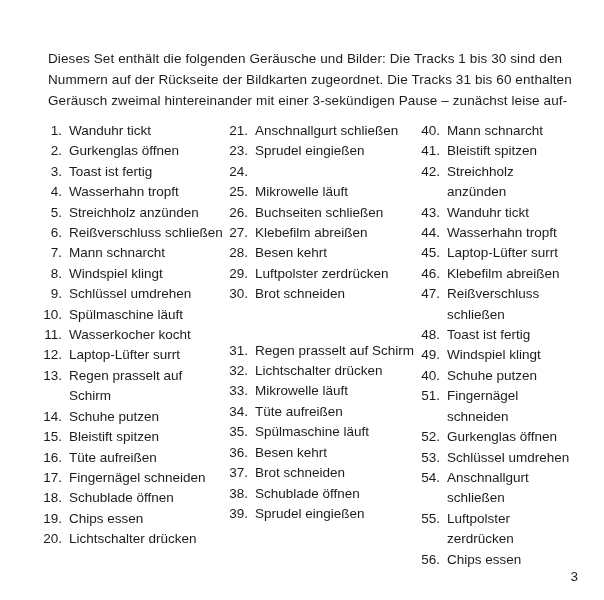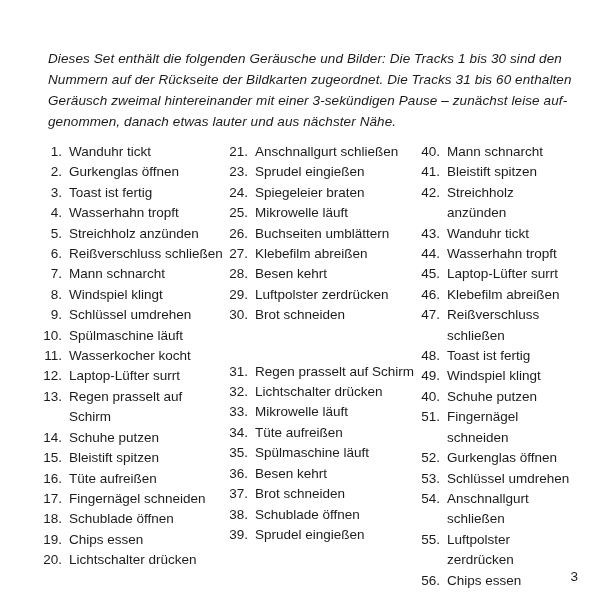--- a/index.html
+++ b/index.html
@@ -16,21 +16,20 @@
     padding: 48px 28px 0 38px;
     font-family: "Liberation Sans", sans-serif;
     color: #1c1c1c;
     overflow: hidden;
   }
   .intro {
     font-size: 13.5px;
     line-height: 21px;
     margin: 0 16px 10px 10px;
     letter-spacing: 0.1px;
-    font-style: italic;
   }
   .intro div { white-space: nowrap; }
   .columns {
     display: flex;
     align-items: flex-start;
     margin-top: 2px;
   }
   .col {
     box-sizing: border-box;
     font-size: 13.5px;
@@ -60,21 +59,20 @@
 </style>
 </head>
 <body>
 
 <div class="page">
 
   <div class="intro">
     <div>Dieses Set enthält die folgenden Geräusche und Bilder: Die Tracks 1 bis 30 sind den</div>
     <div>Nummern auf der Rückseite der Bildkarten zugeordnet. Die Tracks 31 bis 60 enthalten</div>
     <div>Geräusch zweimal hintereinander mit einer 3-sekündigen Pause – zunächst leise auf-</div>
-    <div>genommen, danach etwas lauter und aus nächster Nähe.</div>
   </div>
 
   <div class="columns">
     <div class="col col-1">
         <div class="item">
           <span class="num">1.</span>
           <span class="label">Wanduhr tickt</span>
         </div>
         <div class="item">
           <span class="num">2.</span>
@@ -157,29 +155,28 @@
         <div class="item">
           <span class="num">21.</span>
           <span class="label">Anschnallgurt schließen</span>
         </div>
         <div class="item">
           <span class="num">23.</span>
           <span class="label">Sprudel eingießen</span>
         </div>
         <div class="item">
           <span class="num">24.</span>
-          <span class="label">Spiegeleier braten</span>
         </div>
         <div class="item">
           <span class="num">25.</span>
           <span class="label">Mikrowelle läuft</span>
         </div>
         <div class="item">
           <span class="num">26.</span>
-          <span class="label">Buchseiten umblättern</span>
+          <span class="label">Buchseiten schließen</span>
         </div>
         <div class="item">
           <span class="num">27.</span>
           <span class="label">Klebefilm abreißen</span>
         </div>
         <div class="item">
           <span class="num">28.</span>
           <span class="label">Besen kehrt</span>
         </div>
         <div class="item">

